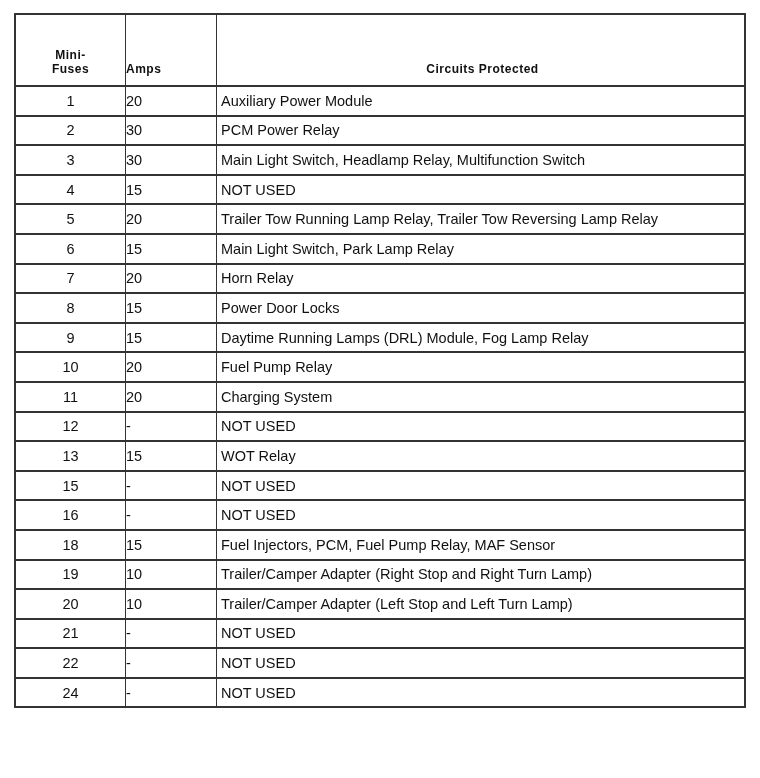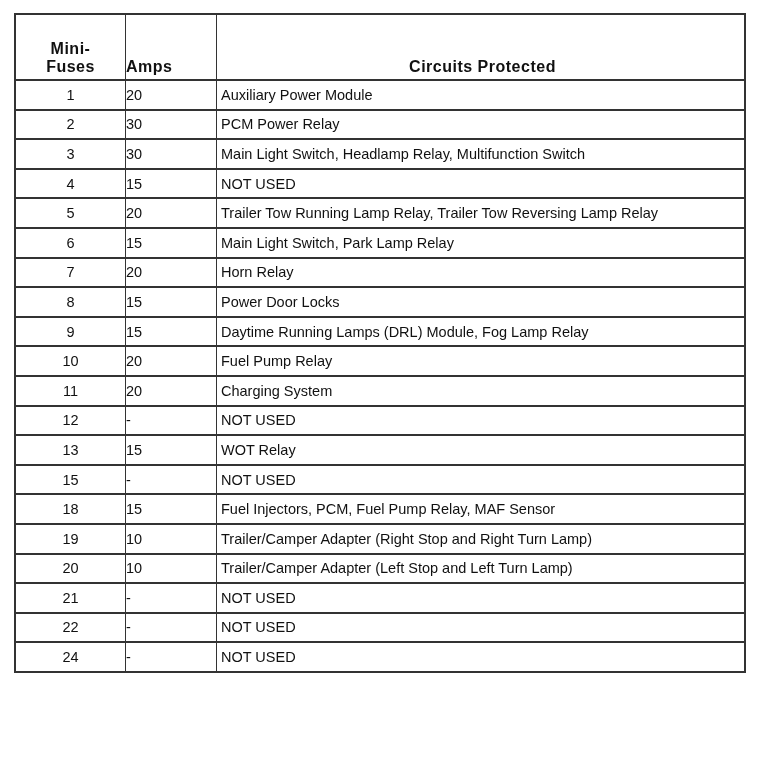--- a/index.html
+++ b/index.html
@@ -3,21 +3,21 @@
 <meta charset="utf-8">
 <style>
   html, body { margin: 0; padding: 0; background: #ffffff; }
   body { width: 760px; height: 778px; position: relative; font-family: "Liberation Sans", sans-serif; color: #111; }
   .tbl {
     position: absolute; left: 14px; top: 13px; width: 732px;
     border-collapse: collapse; table-layout: fixed;
     border: 2px solid #333;
   }
   .tbl th, .tbl td { border: 1px solid #333; padding: 0; }
-  .tbl th { height: 61px; font-weight: bold; font-size: 16px; vertical-align: bottom; padding-bottom: 3px; letter-spacing: 0.5px; }
+  .tbl th { height: 61px; font-weight: bold; font-size: 12px; vertical-align: bottom; padding-bottom: 9px; letter-spacing: 0.5px; }
   .tbl td { height: 27.6px; font-size: 14.5px; vertical-align: middle; }
   .c-fuse { width: 109px; text-align: center; }
   .c-amps { width: 90px; text-align: left; }
   .c-circ { text-align: left; padding-left: 4px !important; }
   .tbl th.c-circ { text-align: center; }
   .tbl tbody tr { border-top: 2px solid #333; }
 </style>
 </head>
 <body>
 
@@ -94,20 +94,25 @@
         <td class="c-fuse">13</td>
         <td class="c-amps">15</td>
         <td class="c-circ">WOT Relay</td>
       </tr>
       <tr>
         <td class="c-fuse">15</td>
         <td class="c-amps">-</td>
         <td class="c-circ">NOT USED</td>
       </tr>
       <tr>
+        <td class="c-fuse">16</td>
+        <td class="c-amps">-</td>
+        <td class="c-circ">NOT USED</td>
+      </tr>
+      <tr>
         <td class="c-fuse">18</td>
         <td class="c-amps">15</td>
         <td class="c-circ">Fuel Injectors, PCM, Fuel Pump Relay, MAF Sensor</td>
       </tr>
       <tr>
         <td class="c-fuse">19</td>
         <td class="c-amps">10</td>
         <td class="c-circ">Trailer/Camper Adapter (Right Stop and Right Turn Lamp)</td>
       </tr>
       <tr>

